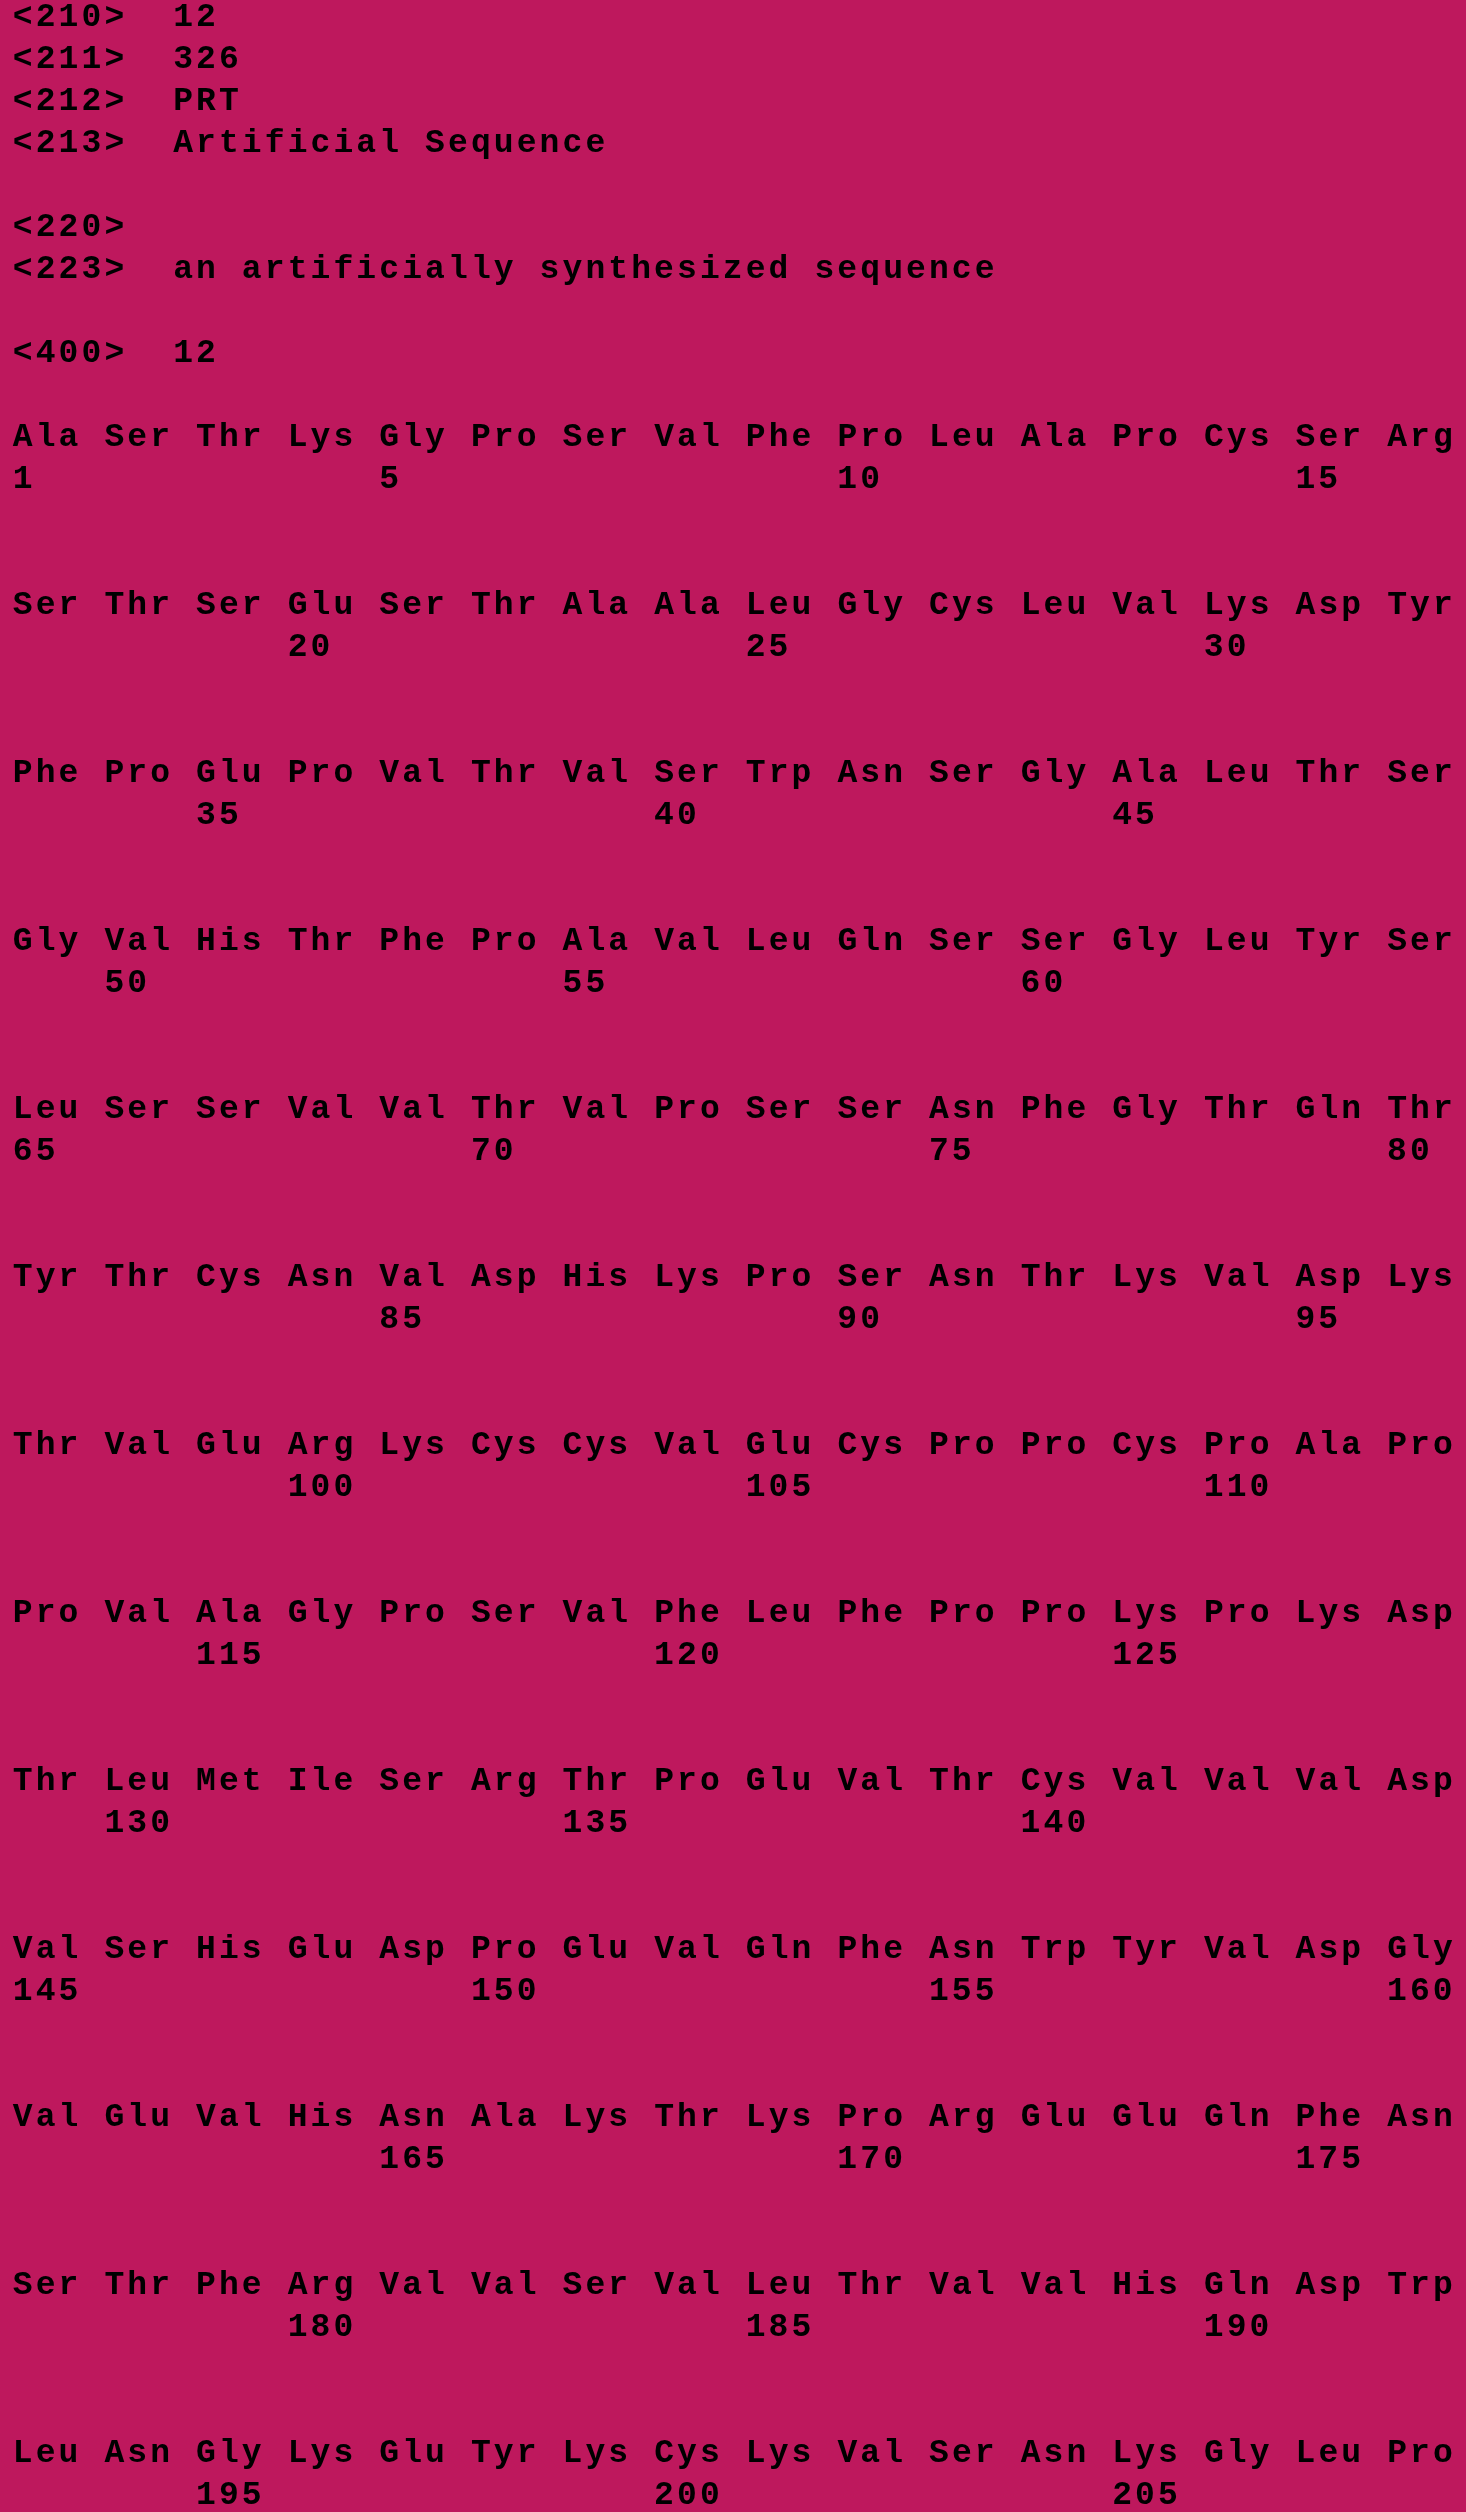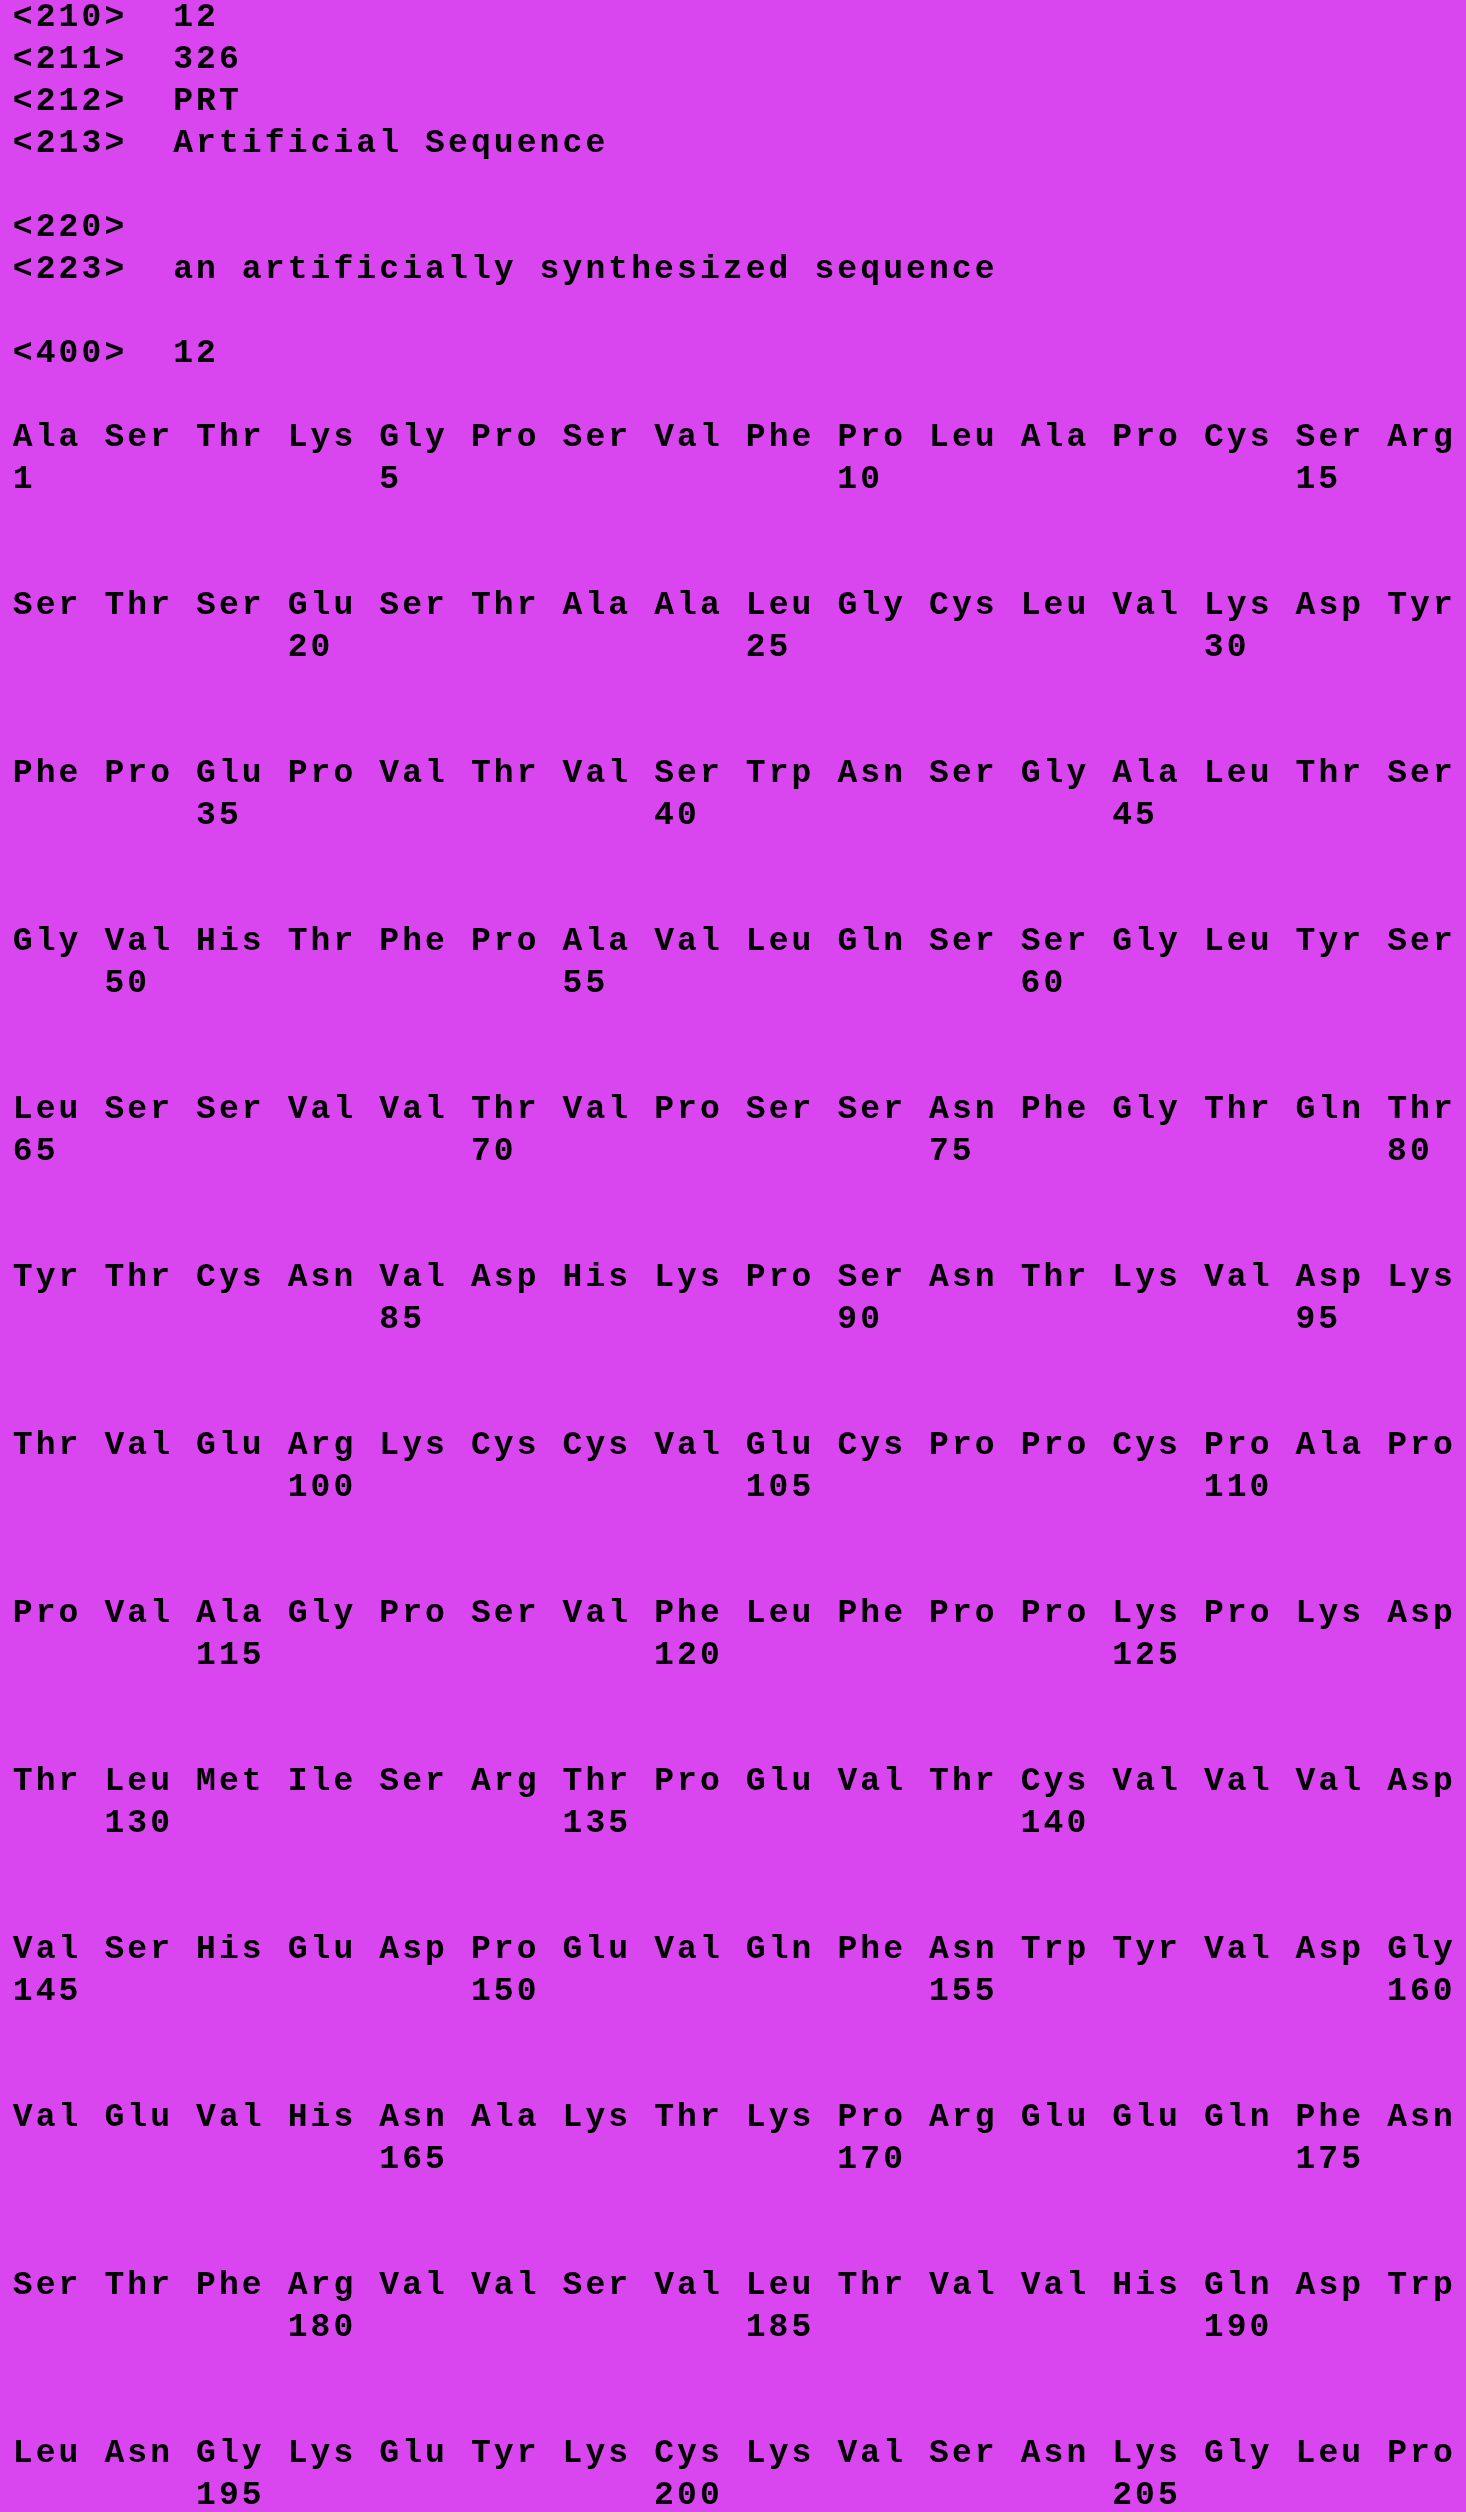--- a/index.html
+++ b/index.html
@@ -9,21 +9,21 @@
   }
   body {
     width: 1466px;
     height: 2512px;
     overflow: hidden;
     position: relative;
   }
   .page {
     position: absolute;
     inset: 0;
-    background: #d946ef;
+    background: #be185d;
   }
   .doc {
     position: absolute;
     left: 12.8px;
     top: -2.7px;
     color: #000000;
     font-family: "Liberation Mono", "DejaVu Sans Mono", monospace;
     font-weight: bold;
     font-size: 33px;
     letter-spacing: 3.1px;

